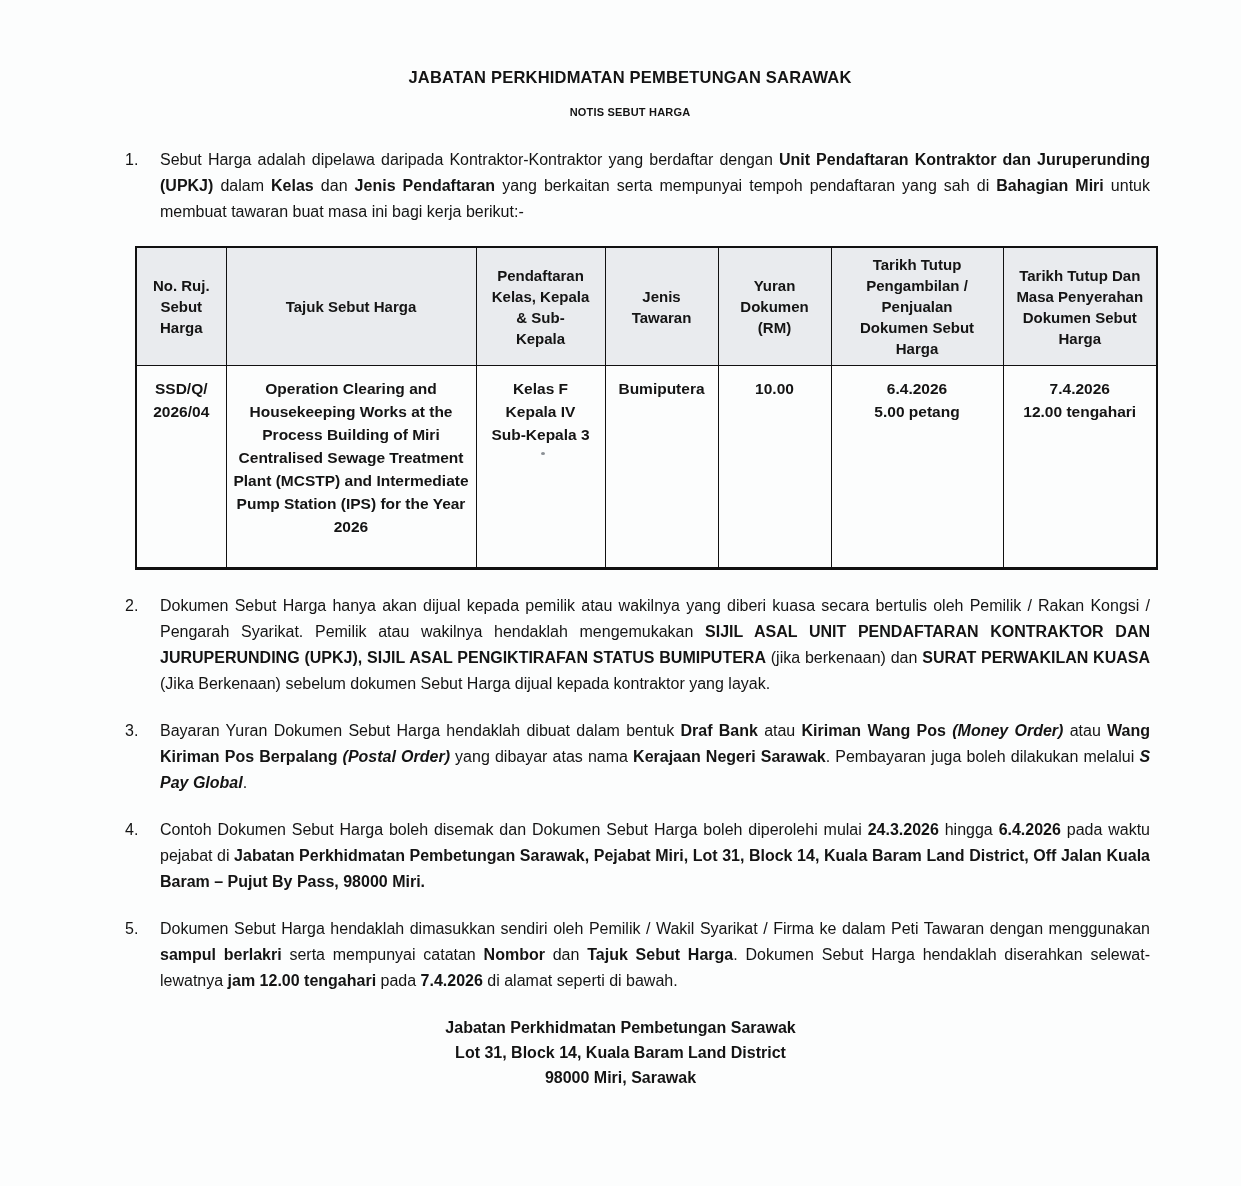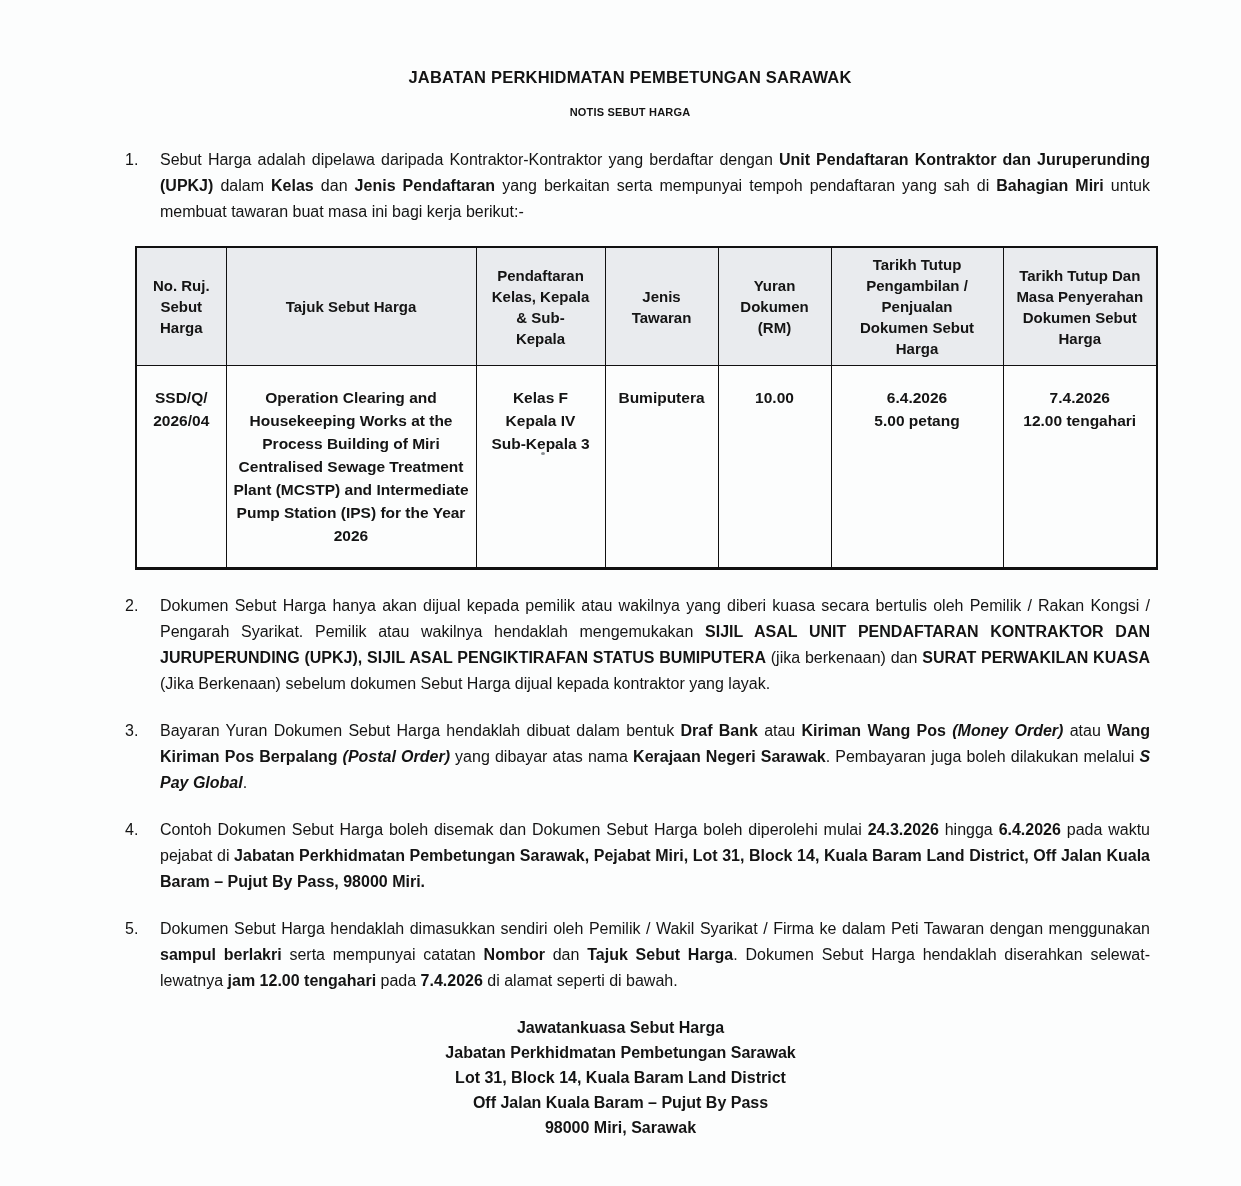--- a/index.html
+++ b/index.html
@@ -40,21 +40,21 @@
   }
   table.tender { border: 2.5px solid #111; border-bottom-width: 3.5px; }
   table.tender th {
     background: var(--header-cell-bg, #e9ebee);
     font-size: 15px; line-height: 21px;
     height: 108px; vertical-align: middle;
   }
   table.tender td {
     font-size: 15.5px; line-height: 23px;
     height: 203px; vertical-align: top;
-    padding-top: 20px;
+    padding-top: 11px;
   }
   
   td.cell-kelas { position: relative; }
   td.cell-kelas::after {
     content: ""; position: absolute; left: 50%; top: 86px;
     width: 4px; height: 3px; background: #8a8f94; border-radius: 50%;
   }
 
   .address { text-align: center; font-weight: bold; line-height: 25px; margin: 17px 0 20px -19px; }
 </style>
@@ -143,21 +143,19 @@
       <span class="num">4.</span>
       <span class="content"><span>Contoh Dokumen Sebut Harga boleh disemak dan Dokumen Sebut Harga boleh diperolehi mulai </span><span class="b">24.3.2026</span><span> hingga </span><span class="b">6.4.2026</span><span> pada waktu pejabat di </span><span class="b">Jabatan Perkhidmatan Pembetungan Sarawak, Pejabat Miri, Lot 31, Block 14, Kuala Baram Land District, Off Jalan Kuala Baram – Pujut By Pass, 98000 Miri.</span></span>
     </div>
 
     <div class="item">
       <span class="num">5.</span>
       <span class="content"><span>Dokumen Sebut Harga hendaklah dimasukkan sendiri oleh Pemilik / Wakil Syarikat / Firma ke dalam Peti Tawaran dengan menggunakan </span><span class="b">sampul berlakri</span><span> serta mempunyai catatan </span><span class="b">Nombor</span><span> dan </span><span class="b">Tajuk Sebut Harga</span><span>. Dokumen Sebut Harga hendaklah diserahkan selewat-lewatnya </span><span class="b">jam 12.00 tengahari</span><span> pada </span><span class="b">7.4.2026</span><span> di alamat seperti di bawah.</span></span>
     </div>
 
     <div class="address">
-      <div>Jawatankuasa Sebut Harga</div>
       <div>Jabatan Perkhidmatan Pembetungan Sarawak</div>
       <div>Lot 31, Block 14, Kuala Baram Land District</div>
-      <div>Off Jalan Kuala Baram – Pujut By Pass</div>
       <div>98000 Miri, Sarawak</div>
     </div>
 
   </div>
 </div>
 
 </body></html>

